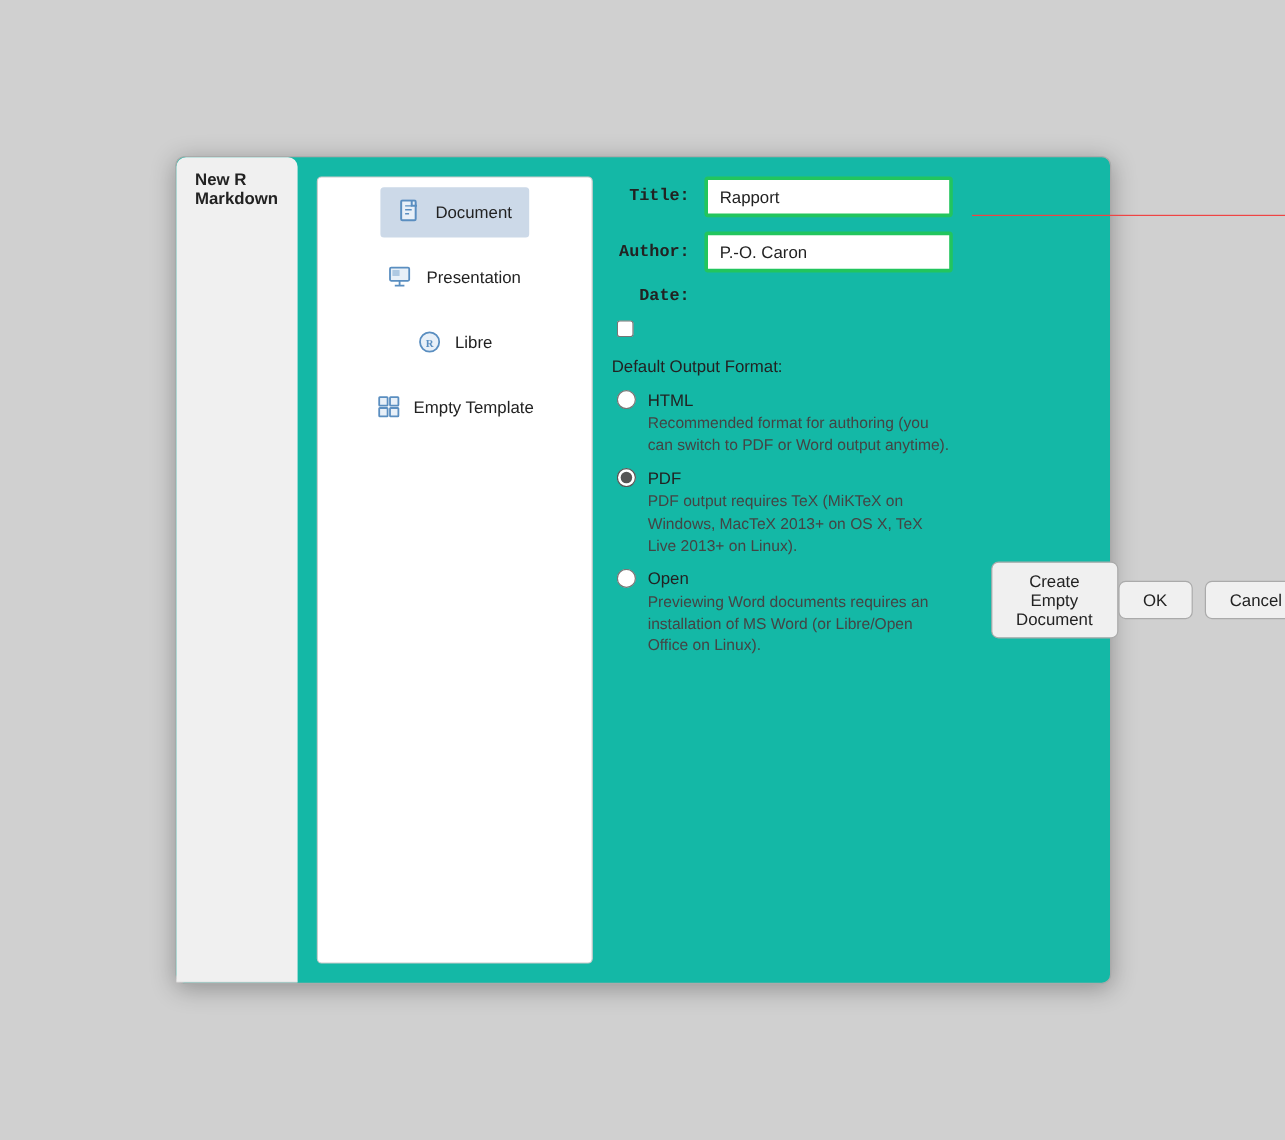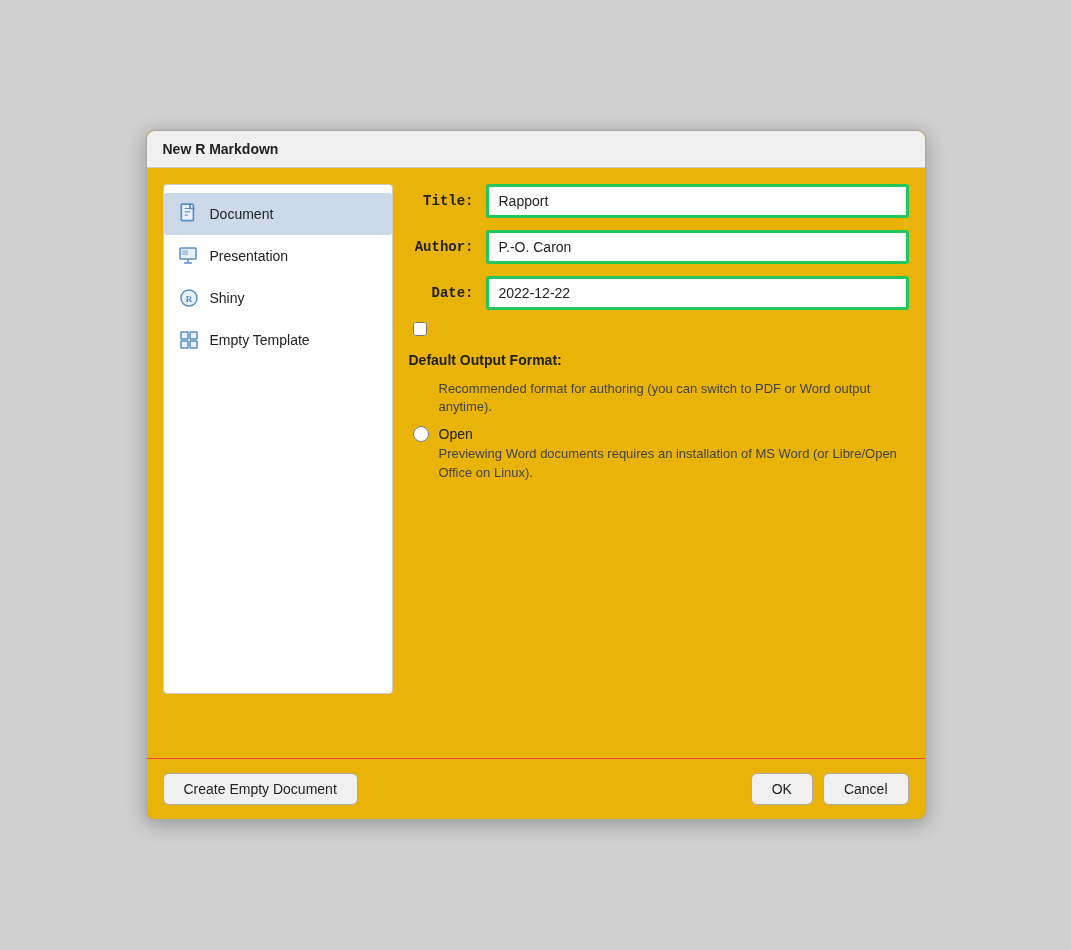--- a/index.html
+++ b/index.html
@@ -12,28 +12,28 @@
       background: #d0d0d0;
       display: flex;
       align-items: center;
       justify-content: center;
       min-height: 100vh;
       font-family: -apple-system, BlinkMacSystemFont, 'Segoe UI', Arial, sans-serif;
       font-size: 14px;
     }
 
     .dialog {
-      background: #eab308;
+      background: #14b8a6;
       border: 1px solid #aaa;
       border-radius: 8px;
       width: 780px;
       min-height: 690px;
       box-shadow: 0 4px 20px rgba(0,0,0,0.3);
       display: flex;
-      flex-direction: column;
+      flex-direction: row;
     }
 
     .dialog-title-bar {
       background: #f0f0f0;
       border-bottom: 1px solid #ccc;
       padding: 10px 16px;
       border-radius: 8px 8px 0 0;
       font-weight: 600;
       font-size: 14px;
       color: #222;
@@ -48,22 +48,23 @@
 
     
     .sidebar {
       width: 230px;
       background: #fff;
       border: 1px solid #ccc;
       border-radius: 4px;
       padding: 8px 0;
       display: flex;
       flex-direction: column;
-      gap: 0;
+      gap: 12px;
       flex-shrink: 0;
+      align-items: center;
     }
 
     .sidebar-item {
       display: flex;
       align-items: center;
       gap: 10px;
       padding: 10px 14px;
       cursor: pointer;
       border-radius: 3px;
       color: #222;
@@ -134,21 +135,21 @@
       height: 14px;
       cursor: pointer;
     }
 
     .checkbox-label {
       color: #333;
       font-size: 14px;
     }
 
     .section-title {
-      font-weight: bold;
+      font-weight: normal;
       font-size: 14px;
       color: #222;
       margin-top: 4px;
     }
 
     .radio-group {
       display: flex;
       flex-direction: column;
       gap: 10px;
       padding-left: 4px;
@@ -256,21 +257,21 @@
         <span class="sidebar-label">Presentation</span>
       </div>
 
       <div class="sidebar-item">
         <span class="sidebar-icon shiny-icon">
           <svg viewBox="0 0 20 20" fill="none" xmlns="http://www.w3.org/2000/svg">
             <circle cx="10" cy="10" r="8" stroke="#5a8ec0" stroke-width="1.5" fill="#e8f0f8"></circle>
             <text x="10" y="14" text-anchor="middle" font-size="9" font-weight="bold" fill="#5a8ec0" font-family="serif">R</text>
           </svg>
         </span>
-        <span class="sidebar-label">Shiny</span>
+        <span class="sidebar-label">Libre</span>
       </div>
 
       <div class="sidebar-item">
         <span class="sidebar-icon template-icon">
           <svg viewBox="0 0 20 20" fill="none" xmlns="http://www.w3.org/2000/svg">
             <rect x="2" y="2" width="7" height="7" rx="0.5" stroke="#5a8ec0" stroke-width="1.5" fill="#e8f0f8"></rect>
             <rect x="11" y="2" width="7" height="7" rx="0.5" stroke="#5a8ec0" stroke-width="1.5" fill="#e8f0f8"></rect>
             <rect x="2" y="11" width="7" height="7" rx="0.5" stroke="#5a8ec0" stroke-width="1.5" fill="#e8f0f8"></rect>
             <rect x="11" y="11" width="7" height="7" rx="0.5" stroke="#5a8ec0" stroke-width="1.5" fill="#e8f0f8"></rect>
           </svg>
@@ -287,35 +288,45 @@
         <input class="form-input" type="text" value="Rapport" style="">
       </div>
 
       <div class="form-row">
         <label class="form-label">Author:</label>
         <input class="form-input" type="text" value="P.-O. Caron" style="">
       </div>
 
       <div class="form-row">
         <label class="form-label">Date:</label>
-        <input class="form-input" type="text" value="2022-12-22" style="">
       </div>
 
       <div class="checkbox-row">
         <input type="checkbox" id="use-current-date" style="">
       </div>
 
       <div class="section-title">Default Output Format:</div>
 
       <div class="radio-group">
 
         <div class="radio-option">
+          <div class="radio-row">
+            <input type="radio" name="output_format" id="html-format" style="">
+            <label class="radio-label" for="html-format">HTML</label>
+          </div>
           <div class="radio-desc">Recommended format for authoring (you can switch to PDF or Word output anytime).</div>
         </div>
 
+        <div class="radio-option">
+          <div class="radio-row">
+            <input type="radio" name="output_format" id="pdf-format" checked="" style="">
+            <label class="radio-label" for="pdf-format">PDF</label>
+          </div>
+          <div class="radio-desc">PDF output requires TeX (MiKTeX on Windows, MacTeX 2013+ on OS X, TeX Live 2013+ on Linux).</div>
+        </div>
 
         <div class="radio-option">
           <div class="radio-row">
             <input type="radio" name="output_format" id="word-format" style="">
             <label class="radio-label" for="word-format">Open</label>
           </div>
           <div class="radio-desc">Previewing Word documents requires an installation of MS Word (or Libre/Open Office on Linux).</div>
         </div>
 
       </div>

